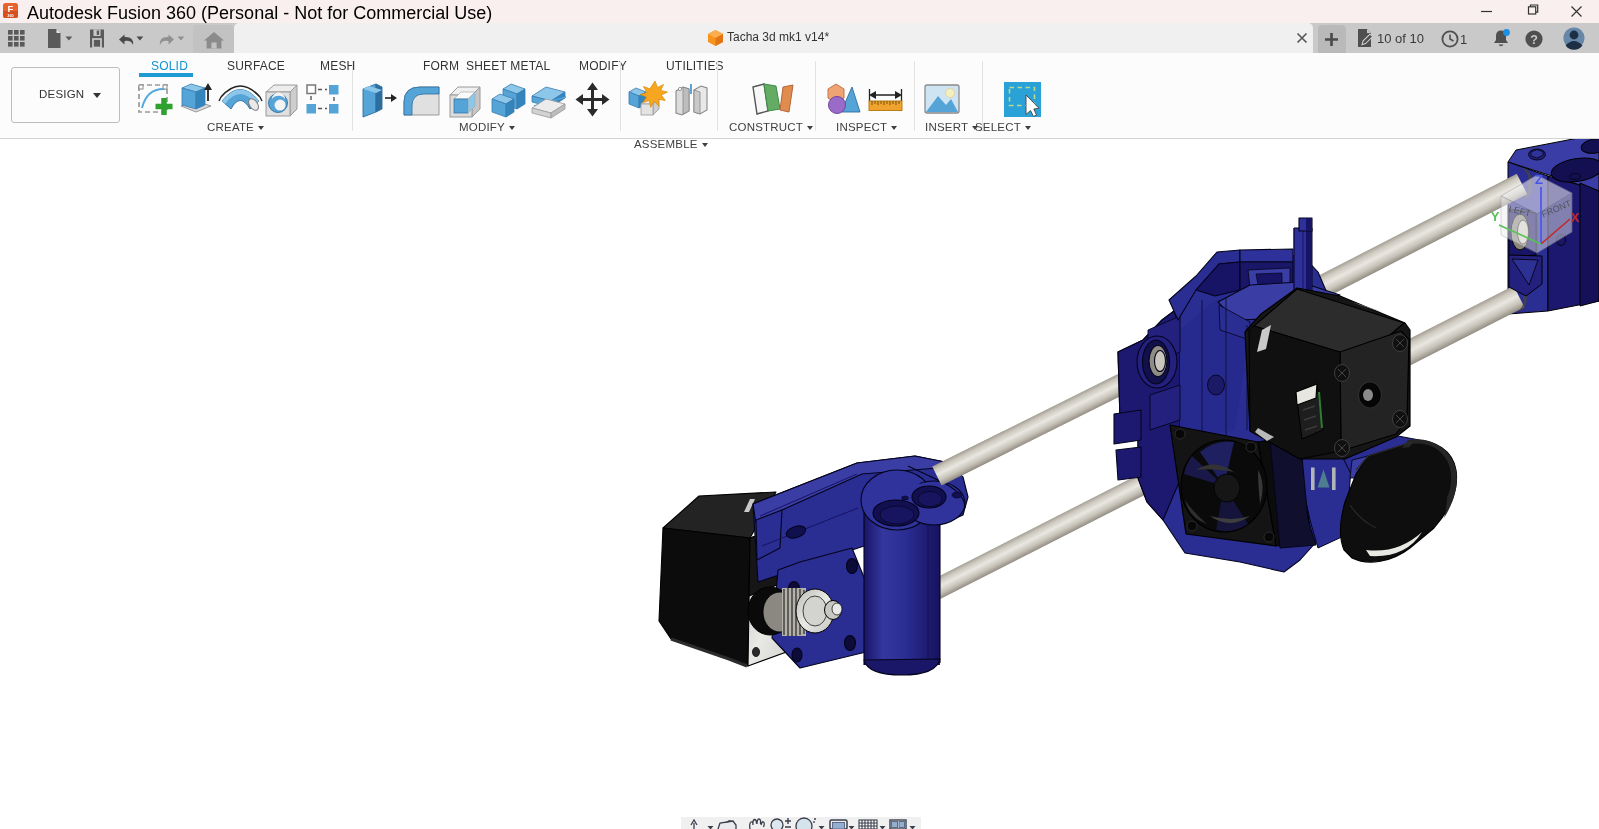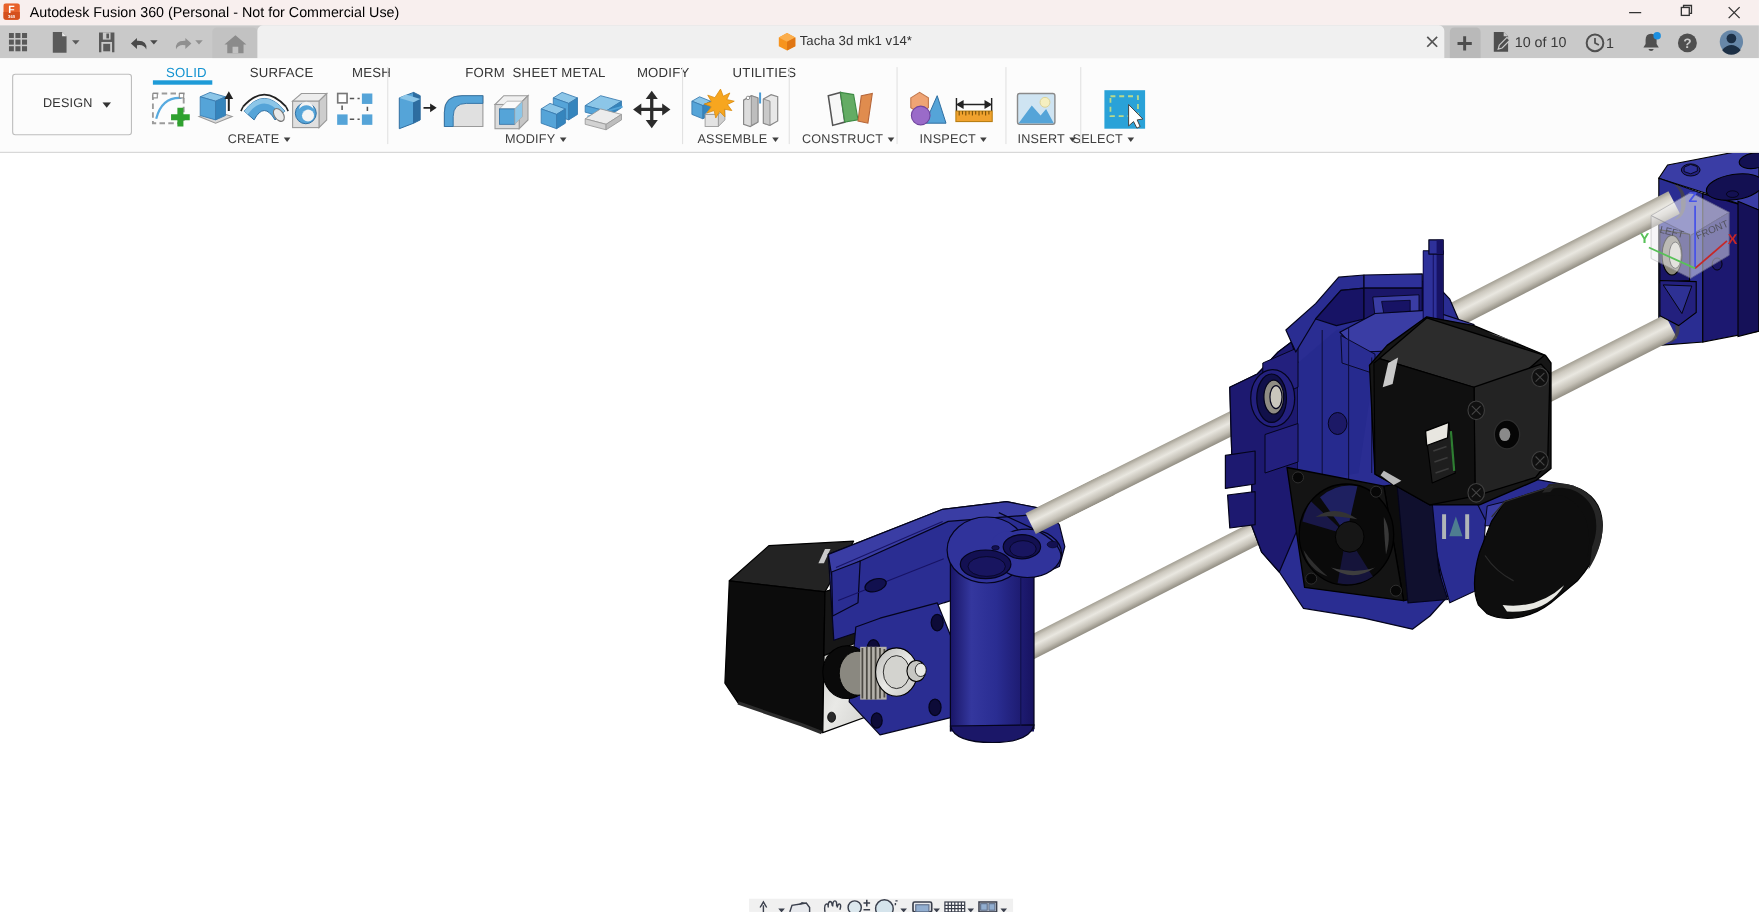--- a/index.html
+++ b/index.html
@@ -12,21 +12,21 @@
   #plustab { position:absolute; left:1318px; top:25px; width:28px; height:28px; background:#b9b9b9; border-radius:4px 4px 0 0; }
   #ribbon { position:absolute; left:0; top:53px; width:1599px; height:86px; background:#fcfcfc; border-bottom:1px solid #d4d4d4; }
   #designbox { position:absolute; left:11px; top:67px; width:109px; height:56px; border:1px solid #bdbdbd; border-radius:3px; background:#fcfcfc; }
   .rtab { position:absolute; top:59px; font-size:12px; color:#333; letter-spacing:.2px; }
   .rtab.sel { color:#1292d0; }
   #selline { position:absolute; left:139px; top:73px; width:54px; height:4px; background:#1e9bd7; }
   .glabel { position:absolute; top:121px; font-size:11.5px; color:#404040; letter-spacing:.2px; }
   .gsep { position:absolute; top:61px; width:1px; height:70px; background:#e2e2e2; }
   .caret { display:inline-block; width:0; height:0; border-left:3.5px solid transparent; border-right:3.5px solid transparent; border-top:4px solid #404040; margin-left:4px; vertical-align:middle;}
   #navbar { position:absolute; left:681px; top:817px; width:240px; height:12px; background:#f0f0f0; }
-  .ttl { position:absolute; left:27px; top:3px; font-size:13px; color:#000; }
+  .ttl { position:absolute; left:27px; top:3px; font-size:18px; color:#000; }
   .dtxt { position:absolute; left:727px; top:30px; font-size:12px; color:#333; }
   .dsgn { position:absolute; left:39px; top:88px; font-size:11.5px; color:#333; font-weight:normal; letter-spacing:.2px; }
 </style>
 </head>
 <body>
 <div id="titlebar"></div>
 <div id="tabbar"></div>
 <div id="hometab"></div>
 <div id="doctab"></div>
 <div id="plustab"></div>
@@ -122,21 +122,21 @@
 <div class="rtab sel" style="left:151px;">SOLID</div>
 <div class="rtab" style="left:227px;">SURFACE</div>
 <div class="rtab" style="left:320px;">MESH</div>
 <div class="rtab" style="left:391px;padding-left:32px;">FORM</div>
 <div class="rtab" style="left:466px;">SHEET METAL</div>
 <div class="rtab" style="left:579px;">MODIFY</div>
 <div class="rtab" style="left:666px;">UTILITIES</div>
 <div id="selline"></div>
 <div class="glabel" style="left:207px;">CREATE<span class="caret"></span></div>
 <div class="glabel" style="left:459px;">MODIFY<span class="caret"></span></div>
-<div class="glabel" style="left:634px;">ASSEMBLE<span class="caret"></span></div>
+<div class="glabel" style="left:634px;margin-top:17px;">ASSEMBLE<span class="caret"></span></div>
 <div class="glabel" style="left:729px;">CONSTRUCT<span class="caret"></span></div>
 <div class="glabel" style="left:836px;">INSPECT<span class="caret"></span></div>
 <div class="glabel" style="left:925px;text-align:right;">INSERT<span class="caret"></span></div>
 <div class="glabel" style="left:975px;">SELECT<span class="caret"></span></div>
 <div class="gsep" style="left:352px"></div>
 <div class="gsep" style="left:620px"></div>
 <div class="gsep" style="left:717px"></div>
 <div class="gsep" style="left:815px"></div>
 <div class="gsep" style="left:914px"></div>
 <div class="gsep" style="left:982px"></div>

